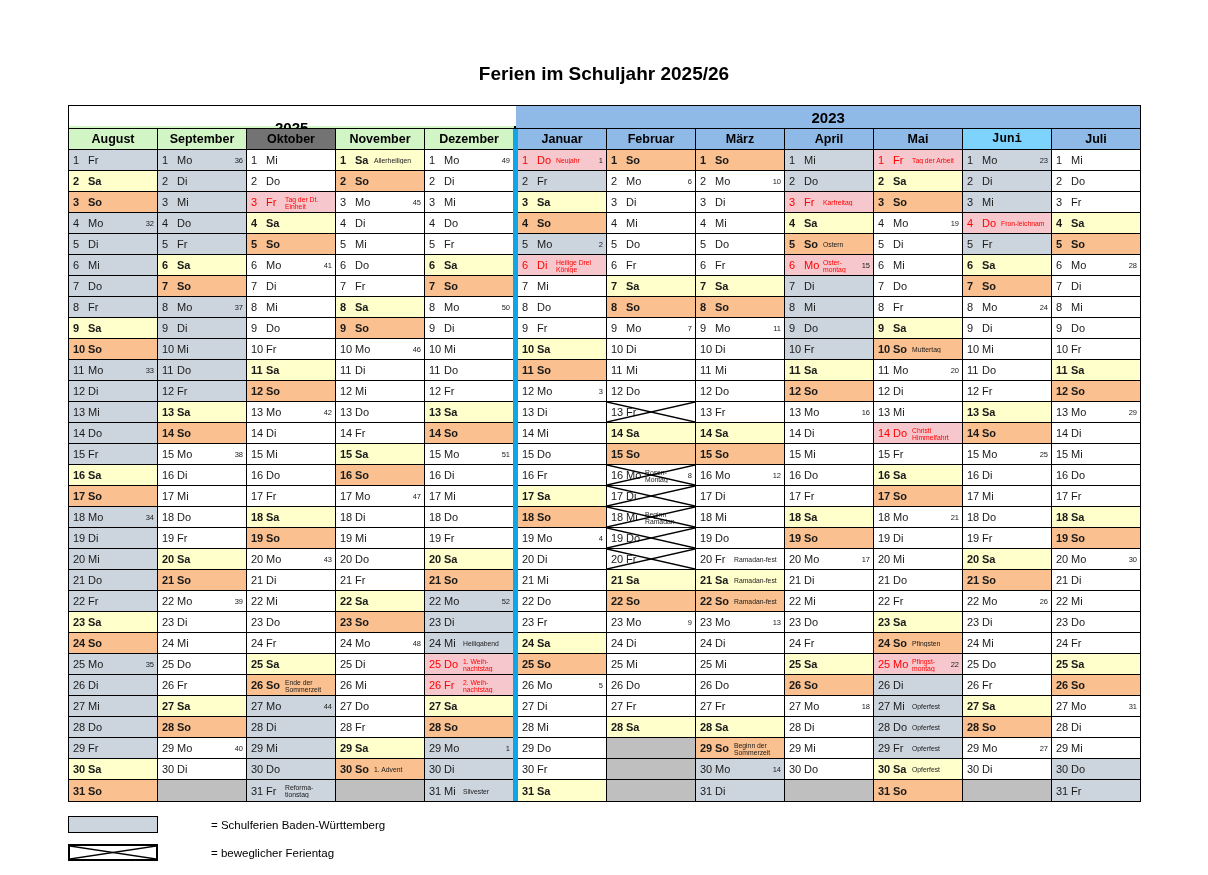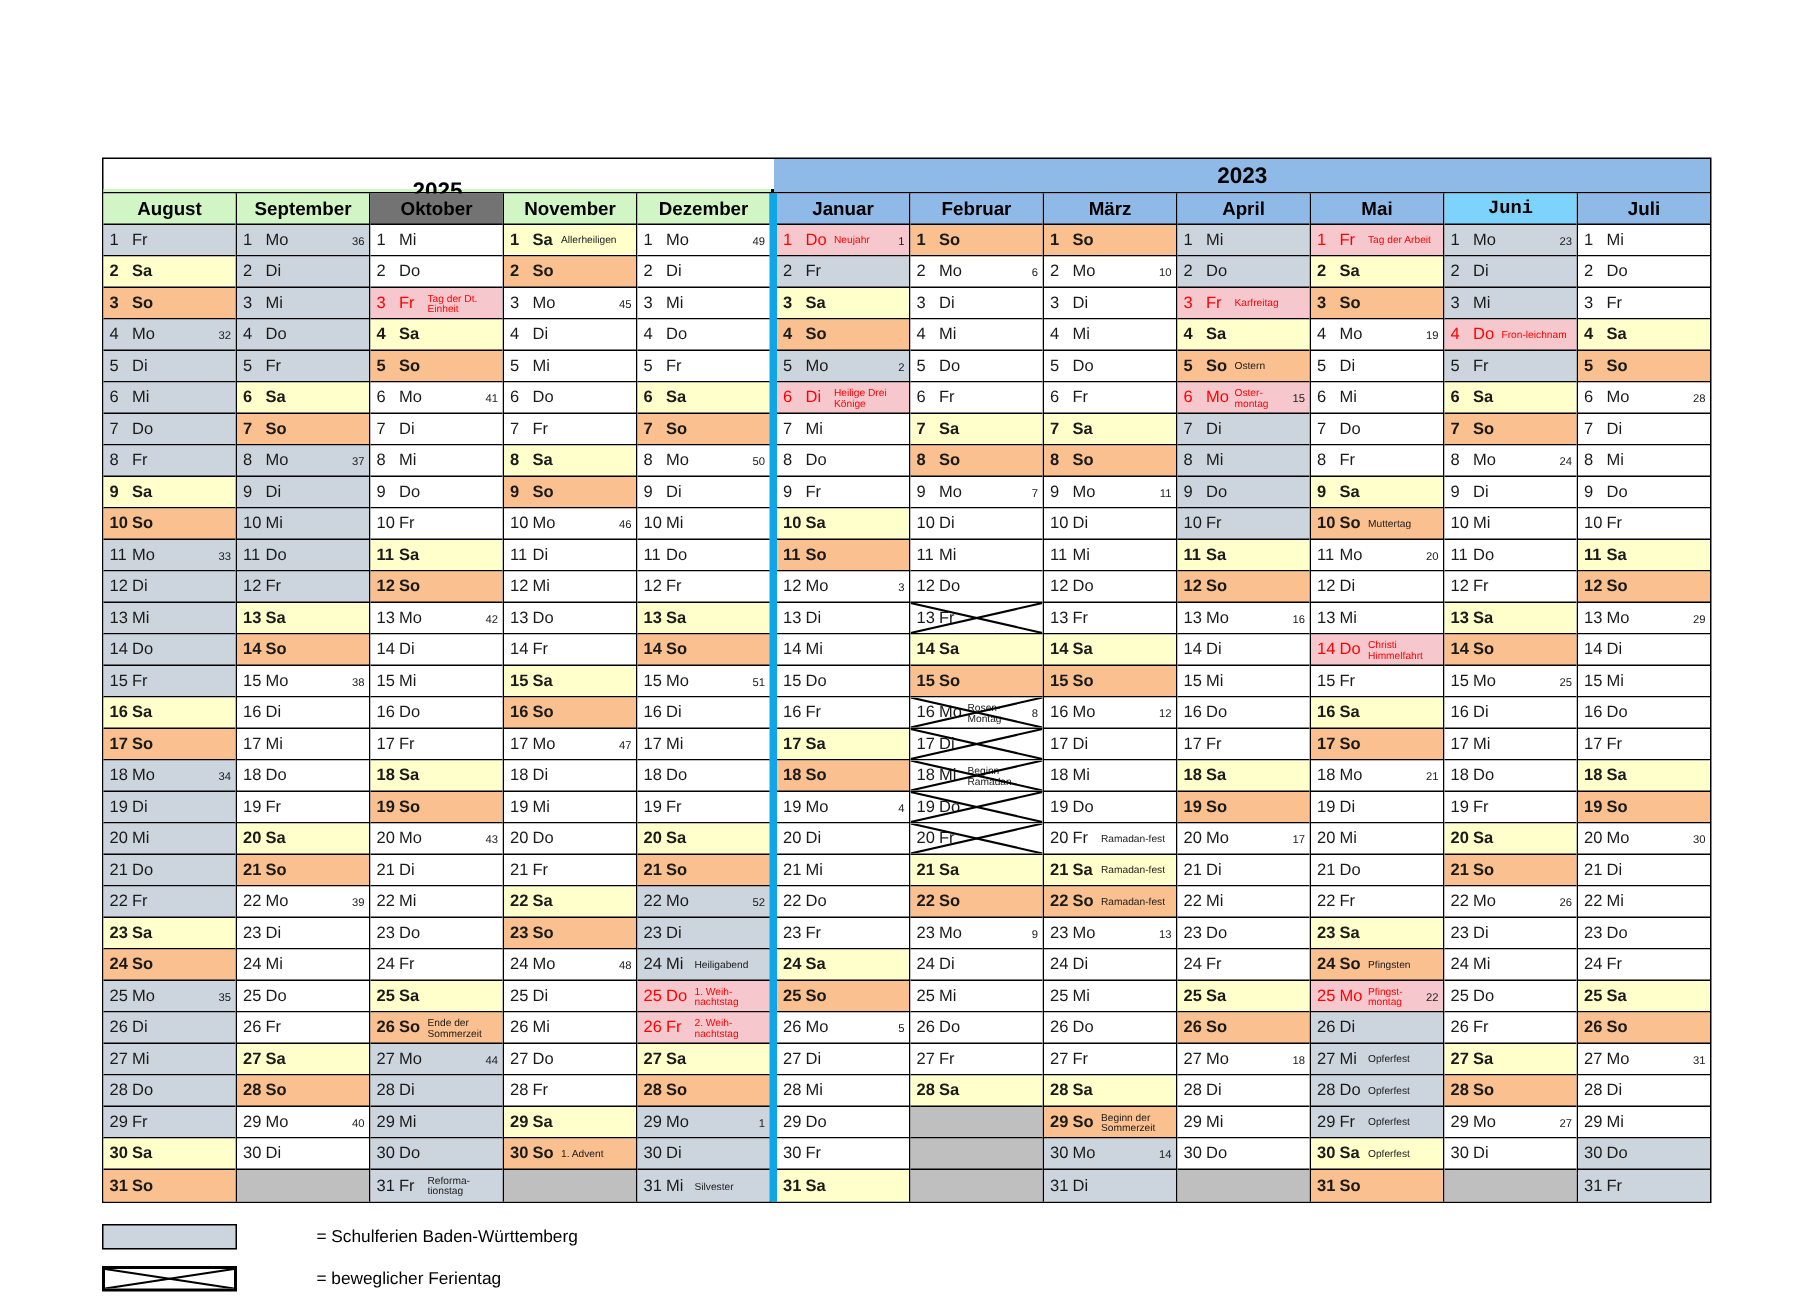--- a/index.html
+++ b/index.html
@@ -43,20 +43,21 @@
   .legend-swatch { position:relative; width:90px; height:17px; border:1px solid #000;
                    background:#fff; margin-right:10px; }
   .legend-swatch.fer { background:var(--fer); }
   .legend-swatch.mov { border-width:2px; }
   .legend-label { font-size:11.5px;margin-left:43px; }
 </style>
 </head>
 <body>
 
 <div class="page">
+  <div class="subtitle">Ferien im Schuljahr 2025/26</div>
   <div class="calendar">
     <div class="year-row">
         <div class="year-cell" style="flex: 5 1 0px; background: rgb(210, 245, 198); margin-top: 20px;">
           <span>2025</span>
         </div>
         <div class="year-cell" style="flex: 7 1 0px; background: rgb(143, 185, 230);">
           <span>2023</span>
         </div>
       </div>
     <div class="grid">

